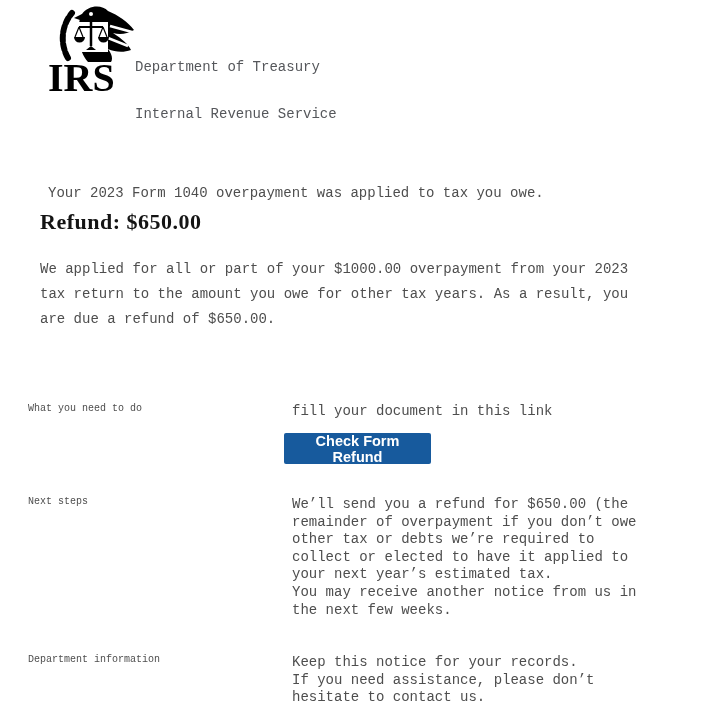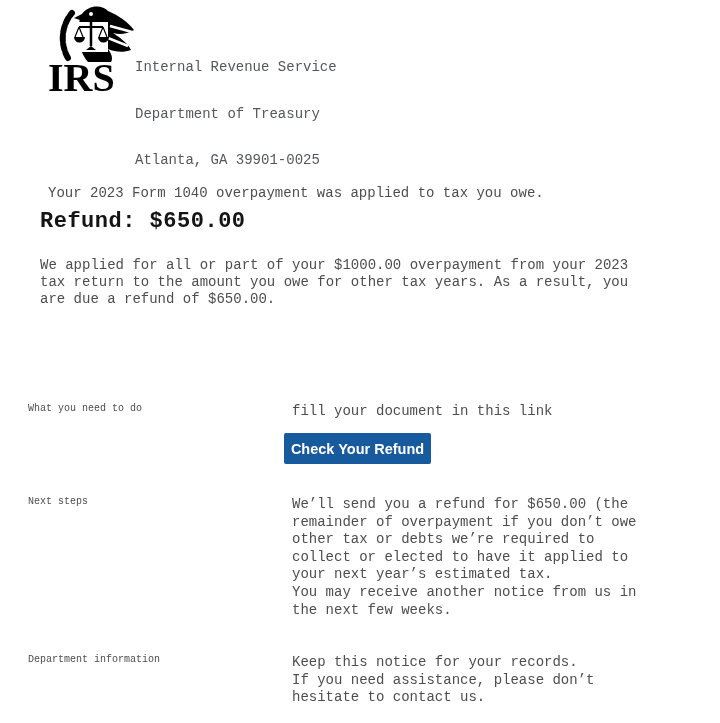--- a/index.html
+++ b/index.html
@@ -16,23 +16,23 @@
     font-size:40px;line-height:1;color:#000;
   }
   .address{
     position:absolute;left:135px;top:29px;
     font-size:14px;line-height:15.5px;color:#55575b;white-space:pre;
   }
   
   .intro{position:absolute;left:48px;top:185px;font-size:14px;white-space:pre;}
   .refund{
     position:absolute;left:40px;top:209px;margin:0;
-    font-family:Liberation Mono, monospace;font-size:22px;font-weight:700;color:#141414;letter-spacing:.5px;
+    font-family:Liberation Serif, serif;font-size:22px;font-weight:700;color:#141414;letter-spacing:.5px;
   }
-  .body-par{position:absolute;left:40px;top:257px;font-size:14px;line-height:17px;white-space:pre-line;}
+  .body-par{position:absolute;left:40px;top:257px;font-size:14px;line-height:25px;white-space:pre-line;}
   
   .label{position:absolute;left:28px;font-size:10px;white-space:pre;}
   .content{position:absolute;left:292px;font-size:14px;line-height:17.6px;white-space:pre-line;}
   #lbl1,#cnt1{top:403px;}
   #lbl2,#cnt2{top:496px;}
   #lbl3,#cnt3{top:654px;}
   .cta{
     position:absolute;left:284px;top:433px;width:147px;height:31px;
     background:#175A9D;color:#ffffff;border:none;border-radius:2px;
     font-family:"Liberation Sans","DejaVu Sans",sans-serif;font-weight:700;font-size:14.5px;
@@ -63,38 +63,37 @@
         <path d="M33,14 L33,40" stroke="#000" stroke-width="2.5"></path>
         <path d="M21,21 L45,21" stroke="#000" stroke-width="2"></path>
         <path d="M21,21 L17,31 M21,21 L25,31 M45,21 L41,31 M45,21 L49,31" stroke="#000" stroke-width="1.2" fill="none"></path>
         <path d="M16,31 A5.5,5.5 0 0 0 27,31 Z" fill="#000"></path>
         <path d="M40,31 A5.5,5.5 0 0 0 51,31 Z" fill="#000"></path>
         <path d="M33,40 L28,44 L38,44 Z" fill="#000"></path>
       </svg>
       <span class="logo-text">IRS</span>
     </div>
     <div class="address">
+      <div>Department of Treasury</div>
       <div>Internal Revenue Service</div>
-      <div>Department of Treasury</div>
-      <div>Atlanta, GA 39901-0025</div>
     </div>
   </header>
 
   <div class="intro">Your 2023 Form 1040 overpayment was applied to tax you owe.</div>
 
   <h1 class="refund">Refund: $650.00</h1>
 
   <div class="body-par">We applied for all or part of your $1000.00 overpayment from your 2023
 tax return to the amount you owe for other tax years. As a result, you
 are due a refund of $650.00.</div>
 
   <div class="label" id="lbl1">What you need to do</div>
   <div class="content" id="cnt1">fill your document in this link</div>
 
-  <button class="cta" style="background: rgb(23, 90, 157);">Check Your Refund</button>
+  <button class="cta" style="background: rgb(23, 90, 157);">Check Form Refund</button>
 
   <div class="label" id="lbl2">Next steps</div>
   <div class="content" id="cnt2">We’ll send you a refund for $650.00 (the
 remainder of overpayment if you don’t owe
 other tax or debts we’re required to
 collect or elected to have it applied to
 your next year’s estimated tax.
 You may receive another notice from us in
 the next few weeks.</div>
 

